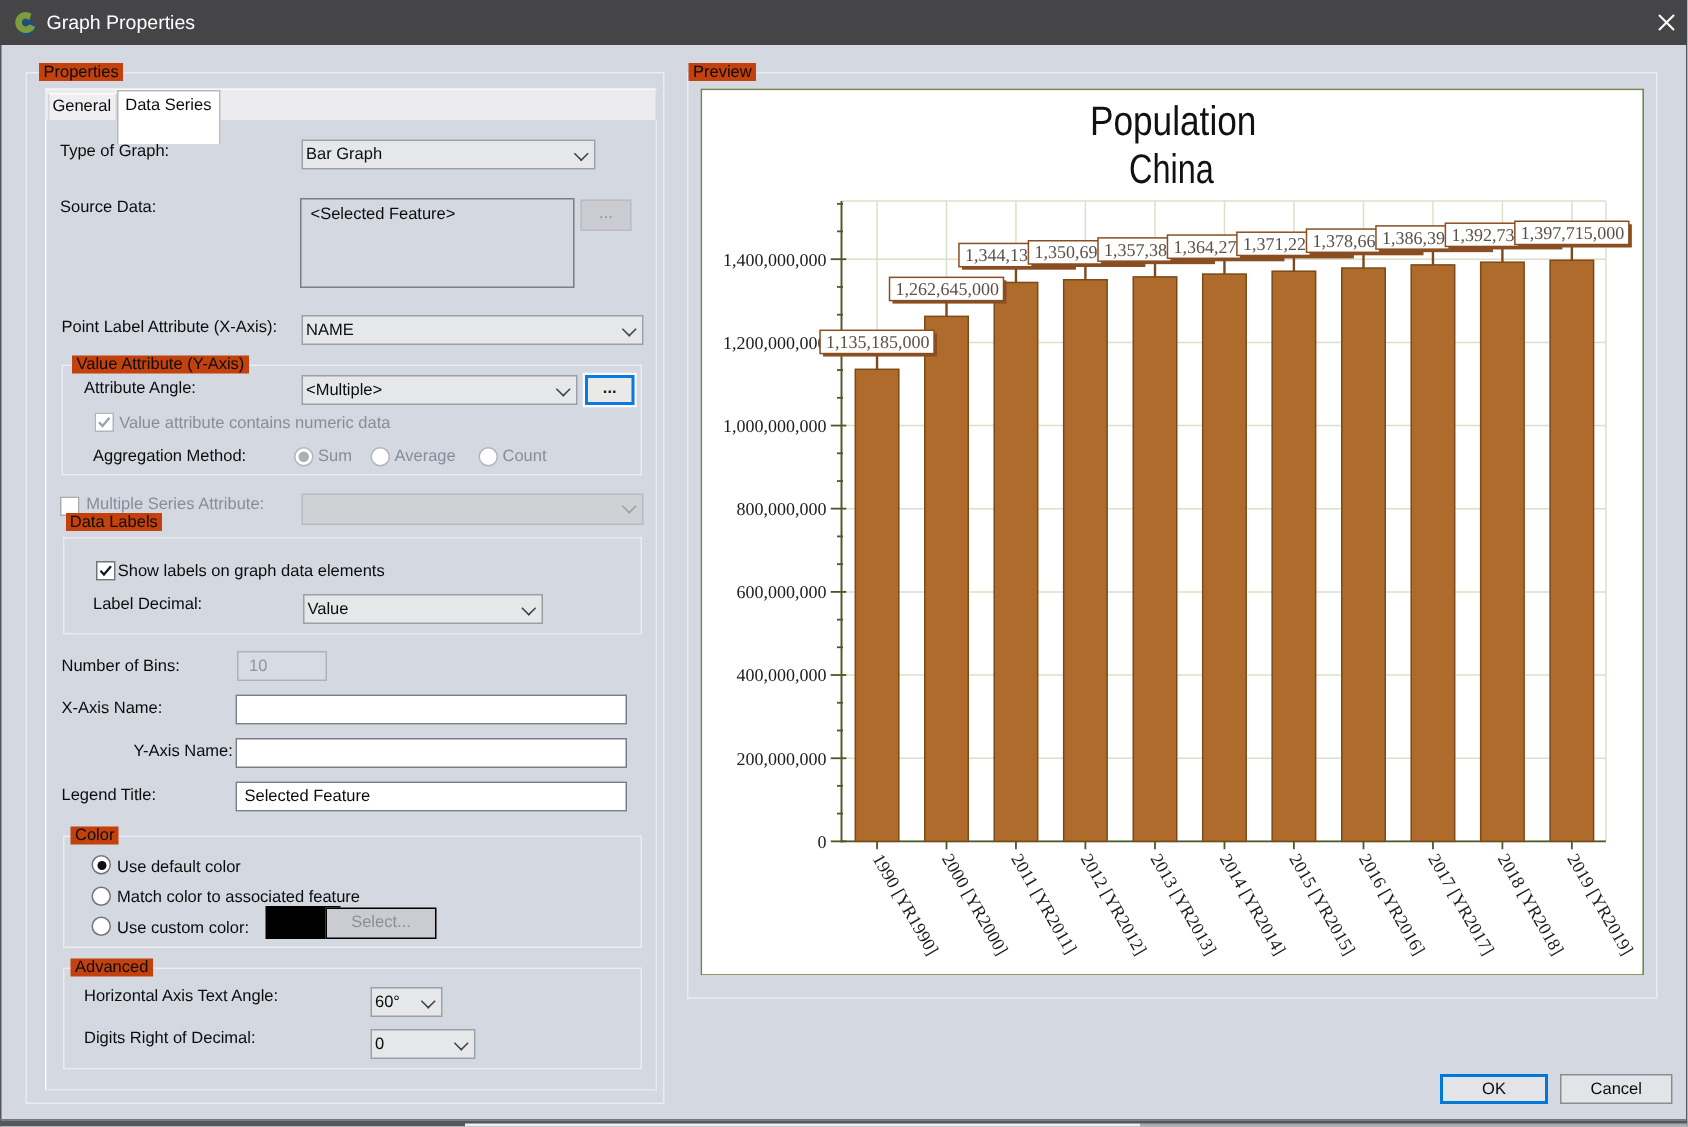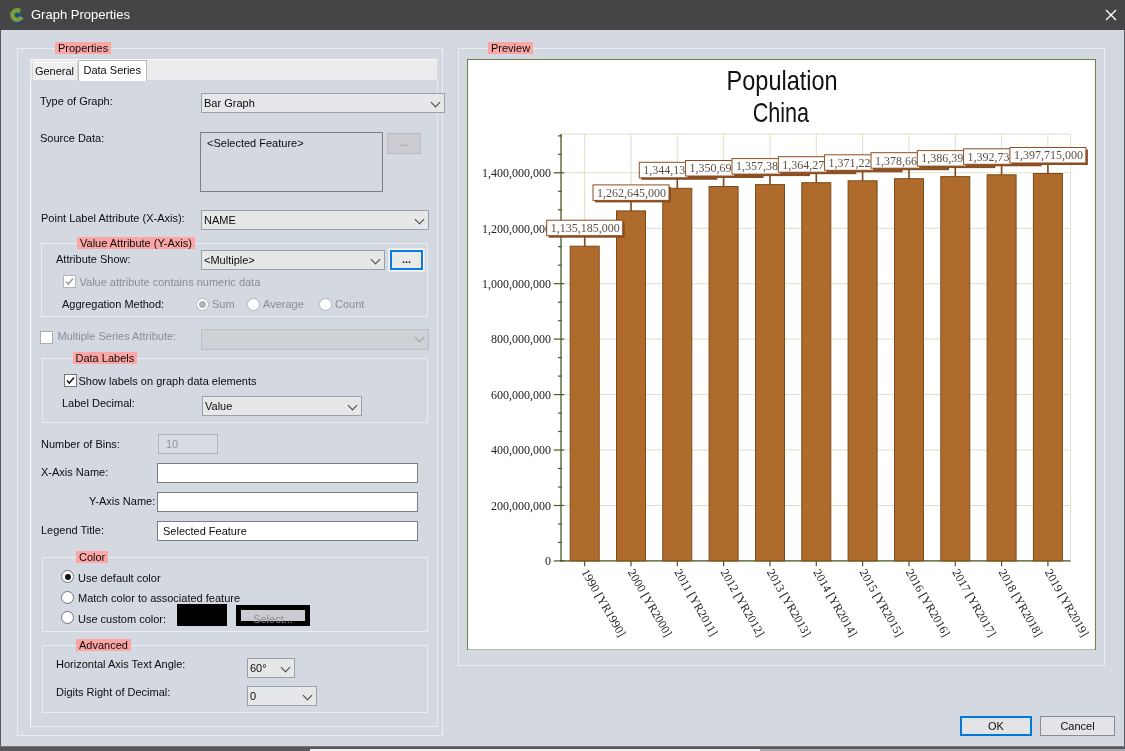--- a/index.html
+++ b/index.html
@@ -1,18 +1,18 @@
 <!DOCTYPE html>
 <html><head><meta charset="utf-8"><style>
 * { margin:0; padding:0; box-sizing:border-box; }
 html,body { width:1125px; height:751px; overflow:hidden; }
 body { position:relative; font-family:"Liberation Sans", sans-serif; background:#d3d8e1; }
 .abs { position:absolute; }
 .lbl { position:absolute; font-size:11px; color:#0c0c0c; white-space:nowrap; }
-.glabel { position:absolute; font-size:11px; color:#0c0c0c; background:#fca5a5; padding:0 3px; white-space:nowrap; z-index:3;margin-left:29px; }
+.glabel { position:absolute; font-size:11px; color:#0c0c0c; background:#c2410c; padding:0 3px; white-space:nowrap; z-index:3; }
 .group { position:absolute; border:1px solid #e9ecf0; }
 .combo { position:absolute; height:20px; background:#e6e7e9; border:1px solid #9aa0a8; font-size:11px; color:#0c0c0c; line-height:18px; padding-left:2px; white-space:nowrap; }
 .combo.dis { background:#cfd1d4; border-color:#b9bcc0; color:#8f959e; }
 .chev { position:absolute; width:7px; height:7px; border-left:1.5px solid #3f4347; border-bottom:1.5px solid #3f4347; transform:rotate(-45deg); }
 .chev.g { border-color:#9aa0a8; }
 .tbox { position:absolute; height:20px; background:#fff; border:1px solid #7a7e87; font-size:11px; color:#0c0c0c; line-height:18px; padding-left:5px; }
 .check { position:absolute; width:13px; height:13px; background:#fff; border:1px solid #70757c; }
 .radio { position:absolute; width:13px; height:13px; background:#fff; border:1px solid #70757c; border-radius:50%; }
 .dot { position:absolute; left:2.5px; top:2.5px; width:6px; height:6px; border-radius:50%; background:#111; }
 .gtext { color:#878e99; }
@@ -39,37 +39,37 @@
 <div class="abs" style="left:760px;top:749px;width:365px;height:2px;background:#ababaf;"></div>
 
 <div class="group" style="left:16.5px;top:48px;width:426.5px;height:687.5px;"></div>
 <div class="glabel" style="left:26px;top:42px;">Properties</div>
 
 <div class="group" style="left:458px;top:48px;width:647px;height:618px;"></div>
 <div class="glabel" style="left:459px;top:42px;">Preview</div>
 
 <div class="abs" style="left:30px;top:59px;width:407.5px;height:20.5px;background:#ececee;border-top:1px solid #f8f8f9;border-right:1px solid #d8d8da;"></div>
 <div class="abs" style="left:31.5px;top:62px;width:46px;height:17.5px;background:#efeff1;border:1px solid #d5d5d7;border-bottom:none;border-top:1px solid #fbfbfc;font-size:11px;color:#0c0c0c;text-align:center;line-height:16px;">General</div>
-<div class="abs" style="left:77.5px;top:60px;width:69.5px;height:21px;background:#ffffff;border:1px solid #b9b9bc;border-bottom:none;font-size:11px;color:#0c0c0c;text-align:center;line-height:18px;">Data Series</div>
+<div class="abs" style="left:77.5px;top:60px;width:69.5px;height:36px;background:#ffffff;border:1px solid #b9b9bc;border-bottom:none;font-size:11px;color:#0c0c0c;text-align:center;line-height:18px;">Data Series</div>
 
 <div class="abs" style="left:30px;top:79.5px;width:407.5px;height:647.5px;border-left:1px solid #fafbfc;border-right:1px solid #e8eaee;border-bottom:1px solid #e8eaee;"></div>
 
 <div class="lbl" style="left:40px;top:95px;">Type of Graph:</div>
-<div class="combo" style="left:201px;top:93px;width:244px;">Bar Graph<span class="chev" style="right:5px;top:5px;"></span></div>
+<div class="combo" style="left:201px;top:93px;width:196px;">Bar Graph<span class="chev" style="right:5px;top:5px;"></span></div>
 
 <div class="lbl" style="left:40px;top:131.5px;">Source Data:</div>
 <div class="abs" style="left:200px;top:132px;width:183px;height:60px;border:1.5px solid #7b7e84;font-size:11px;color:#0c0c0c;padding:4px 0 0 6px;">&lt;Selected Feature&gt;</div>
 <div class="abs" style="left:387px;top:133px;width:34px;height:21px;background:#caccd1;border:1px solid #babcc1;color:#8b9096;font-size:11px;text-align:center;line-height:17px;">...</div>
 
 <div class="lbl" style="left:41px;top:212px;">Point Label Attribute (X-Axis):</div>
 <div class="combo" style="left:201px;top:210px;width:228px;">NAME<span class="chev" style="right:5px;top:5px;"></span></div>
 
 <div class="group" style="left:41px;top:242.5px;width:387px;height:74.5px;"></div>
 <div class="glabel" style="left:48px;top:236.5px;">Value Attribute (Y-Axis)</div>
-<div class="lbl" style="left:56px;top:253px;">Attribute Show:</div>
+<div class="lbl" style="left:56px;top:253px;">Attribute Angle:</div>
 <div class="combo" style="left:201px;top:250px;width:184px;"><span style="color:#0c0c0c">&lt;Multiple&gt;</span><span class="chev" style="right:5px;top:5px;"></span></div>
 <div class="abs" style="left:390px;top:250px;width:33px;height:20px;background:#e9e9e8;border:2.5px solid #0b79df;box-shadow:0 0 0 1.5px #fafaff;color:#16191d;font-size:11px;font-weight:bold;text-align:center;line-height:14px;">...</div>
 <div class="check" style="left:63px;top:275px;border-color:#b2b6bd;">
   <svg width="11" height="11" viewBox="0 0 11 11" style="position:absolute;left:0;top:0">
       <path d="M2 5.5 L4.3 8 L9 2.5" stroke="#9aa0a8" stroke-width="1.5" fill="none"></path>
     </svg>
 </div>
 <div class="lbl gtext" style="left:79.5px;top:276px;">Value attribute contains numeric data</div>
 <div class="lbl" style="left:62px;top:298px;">Aggregation Method:</div>
 <div class="radio" style="left:196px;top:298px;border-color:#b2b6bd;">
@@ -81,21 +81,21 @@
 <div class="radio" style="left:319px;top:298px;border-color:#b2b6bd;"></div>
 <div class="lbl gtext" style="left:335px;top:297.5px;">Count</div>
 
 <div class="check" style="left:40px;top:331px;border-color:#a9adb3;"></div>
 <div class="lbl gtext" style="left:57.5px;top:330px;">Multiple Series Attribute:</div>
 <div class="combo dis" style="left:200.5px;top:329px;width:228px;height:20.5px;">
     <span class="chev g" style="right:5px;top:4px;"></span>
   </div>
 
 <div class="group" style="left:42px;top:357.5px;width:386px;height:65px;"></div>
-<div class="glabel" style="left:43.5px;top:352px;text-align:right;">Data Labels</div>
+<div class="glabel" style="left:43.5px;top:342px;text-align:right;">Data Labels</div>
 <div class="check" style="left:63.5px;top:374px;">
   <svg width="11" height="11" viewBox="0 0 11 11" style="position:absolute;left:0;top:0">
       <path d="M2 5.5 L4.3 8 L9 2.5" stroke="#16191d" stroke-width="1.5" fill="none"></path>
     </svg>
 </div>
 <div class="lbl" style="left:78.5px;top:374.5px;">Show labels on graph data elements</div>
 <div class="lbl" style="left:62px;top:397px;">Label Decimal:</div>
 <div class="combo" style="left:202px;top:396px;width:160px;">Value<span class="chev" style="right:5px;top:5px;"></span></div>
 
 <div class="lbl" style="left:41px;top:438px;">Number of Bins:</div>
@@ -112,21 +112,21 @@
 <div class="glabel" style="left:47px;top:551px;">Color</div>
 <div class="radio" style="left:61px;top:570px;">
     <span class="dot"></span>
   </div>
 <div class="lbl" style="left:78px;top:571.5px;">Use default color</div>
 <div class="radio" style="left:61px;top:590.5px;"></div>
 <div class="lbl" style="left:78px;top:592px;">Match color to associated feature</div>
 <div class="radio" style="left:61px;top:611px;"></div>
 <div class="lbl" style="left:78px;top:612.5px;">Use custom color:</div>
 <div class="abs" style="left:177px;top:604px;width:50px;height:22px;background:#000;"></div>
-<div class="abs" style="left:236px;top:605px;width:74px;height:21px;background:#caccd1;border:5px solid #000000;color:#8b9096;font-size:11px;text-align:center;line-height:19px;">Select...</div>
+<div class="abs" style="left:217px;top:605px;width:74px;height:21px;background:#caccd1;border:1px solid #000000;color:#8b9096;font-size:11px;text-align:center;line-height:19px;">Select...</div>
 
 <div class="group" style="left:42px;top:645px;width:386px;height:68px;"></div>
 <div class="glabel" style="left:47px;top:639px;">Advanced</div>
 <div class="lbl" style="left:56px;top:658px;">Horizontal Axis Text Angle:</div>
 <div class="combo" style="left:247px;top:658px;width:48px;">60°<span class="chev" style="right:5px;top:5px;"></span></div>
 <div class="lbl" style="left:56px;top:685.5px;">Digits Right of Decimal:</div>
 <div class="combo" style="left:247px;top:686px;width:70px;">0<span class="chev" style="right:5px;top:5px;"></span></div>
 
 <svg class="abs" style="left:467px;top:58.5px" width="629" height="591.5" viewBox="0 0 629 591.5">
 <rect x="0.5" y="0.5" width="628" height="590.5" fill="#ffffff" stroke="#73834b" stroke-width="1.1"></rect>

